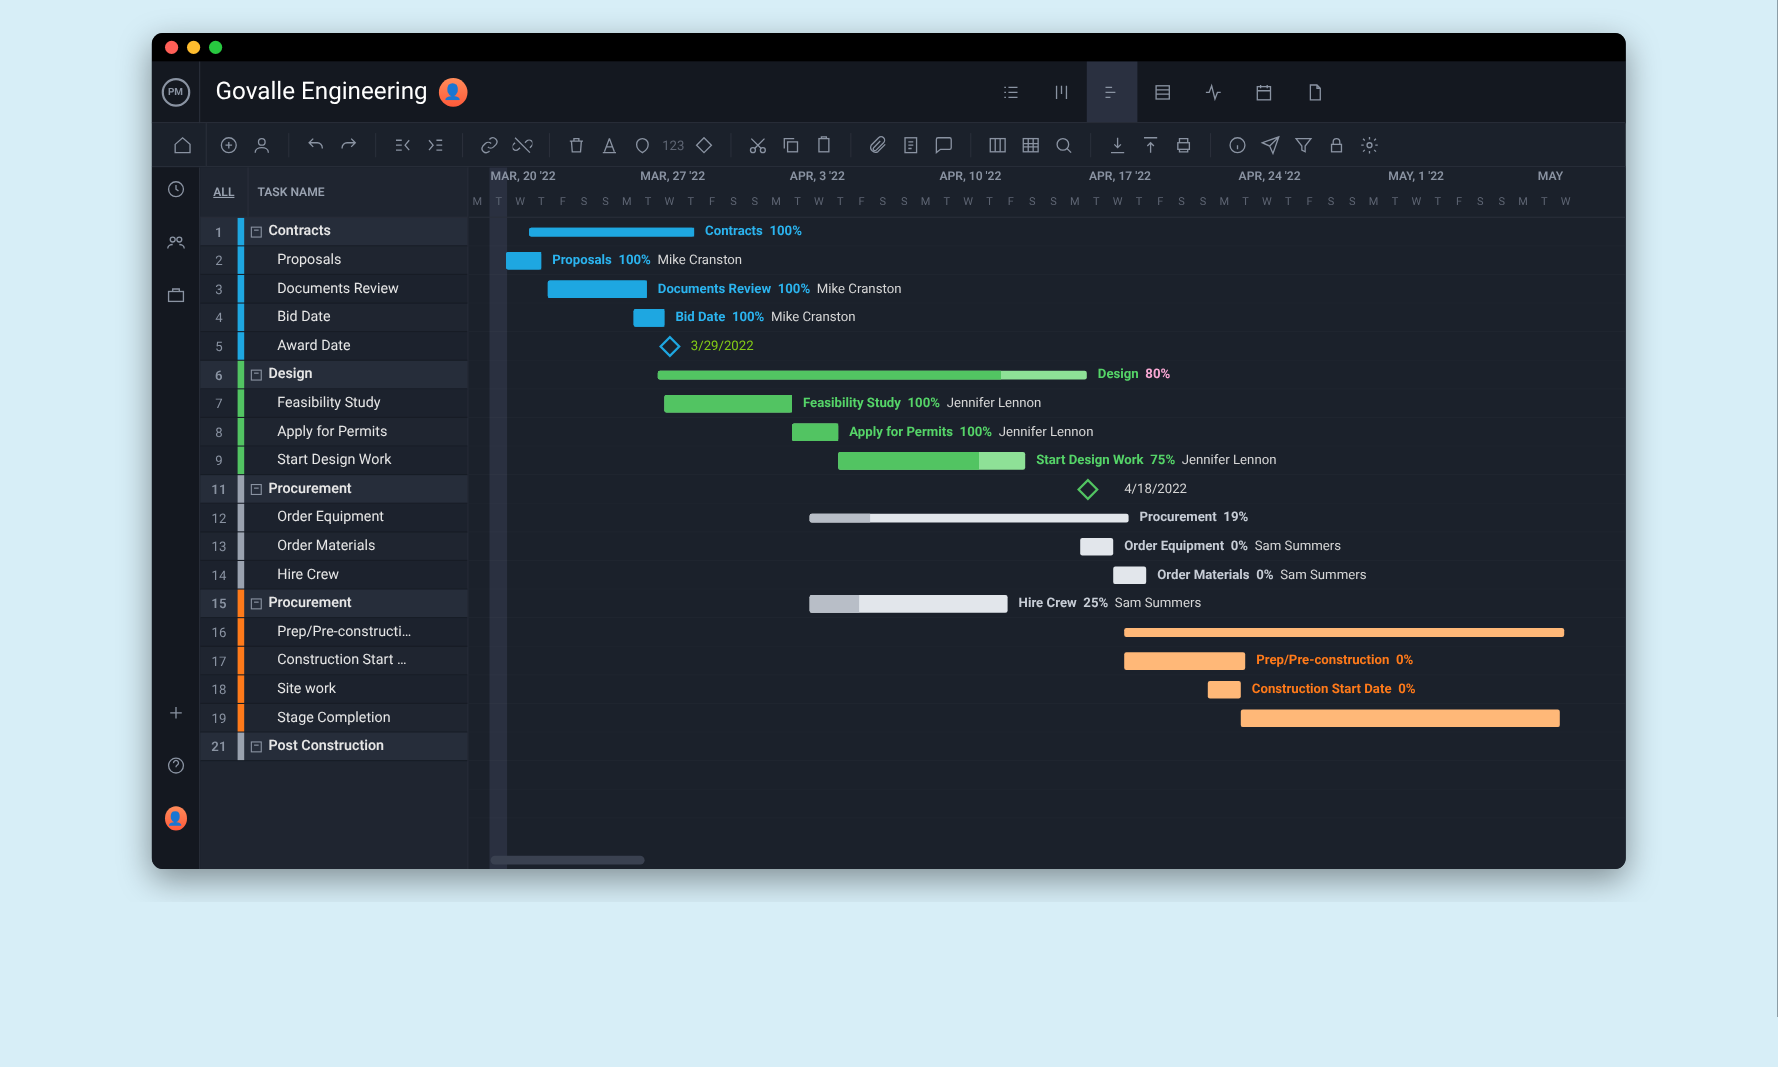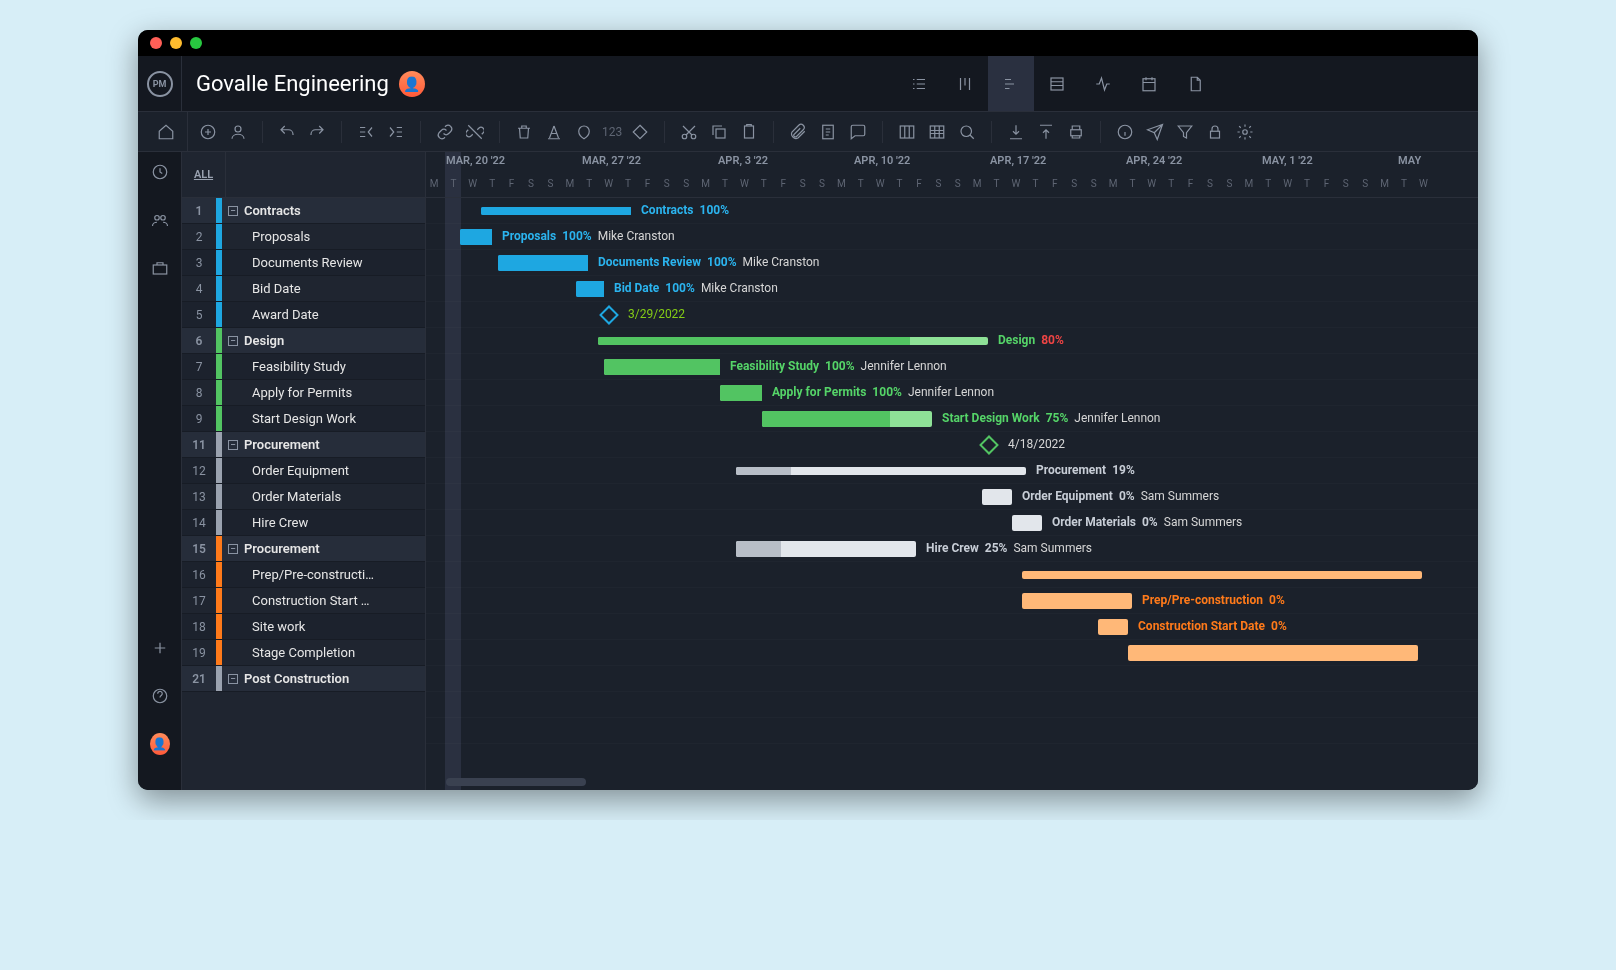--- a/index.html
+++ b/index.html
@@ -347,20 +347,21 @@
         </div>
       <div class="rail-ic">
           <span class="avatar" style="width:22px;height:22px;font-size:12px;">👤</span>
         </div>
       <div style="height:8px"></div>
     </div>
 
     <div class="tasklist">
       <div class="tl-head">
         <div class="col-all">ALL</div>
+        <div class="col-name">TASK NAME</div>
       </div>
       <div class="tl-rows" id="tl-rows">
           <div class="tl-row summary">
             <div class="rn">1</div>
             <div class="stripe" style="background:#1ea7e1"></div>
             <div class="cell">
               <span class="collapse">−</span>
               <span>Contracts</span>
             </div>
           </div>
@@ -624,21 +625,21 @@
             <div class="lbl" style="left: 202px;">
               <span style="color:#84cc16">3/29/2022</span>
             </div>
           </div>
           <div class="g-row">
             <div class="bar summary" style="left: 172px; width: 390px; background: rgb(142, 225, 151);">
               <div class="prog" style="width: 80%; background: rgb(82, 196, 98);"></div>
             </div>
             <div class="lbl" style="left: 572px;">
               <span class="tname" style="color:#55d468">Design</span>
-              <span class="pct" style="color:#ef4444">80%</span>
+              <span class="pct" style="color:#f9a8d4">80%</span>
             </div>
           </div>
           <div class="g-row">
             <div class="bar" style="left: 178px; width: 116px; background: rgb(142, 225, 151);">
               <div class="prog" style="width: 100%; background: rgb(82, 196, 98);"></div>
             </div>
             <div class="lbl" style="left: 304px;">
               <span class="tname" style="color:#55d468">Feasibility Study</span>
               <span class="pct" style="color:#55d468">100%</span>
               <span class="assignee">Jennifer Lennon</span>
@@ -659,21 +660,21 @@
               <div class="prog" style="width: 75%; background: rgb(82, 196, 98);"></div>
             </div>
             <div class="lbl" style="left: 516px;">
               <span class="tname" style="color:#55d468">Start Design Work</span>
               <span class="pct" style="color:#55d468">75%</span>
               <span class="assignee">Jennifer Lennon</span>
             </div>
           </div>
           <div class="g-row">
             <div class="milestone" style="left: 556px; border-color: rgb(82, 196, 98); background: transparent;"></div>
-            <div class="lbl" style="left: 582px;">
+            <div class="lbl" style="left: 596px;">
               <span style="color:#d6d6d6">4/18/2022</span>
             </div>
           </div>
           <div class="g-row">
             <div class="bar summary" style="left: 310px; width: 290px; background: rgb(226, 230, 235);">
               <div class="prog" style="width: 19%; background: rgb(184, 190, 199);"></div>
             </div>
             <div class="lbl" style="left: 610px;">
               <span class="tname" style="color:#c7cdd6">Procurement</span>
               <span class="pct" style="color:#c7cdd6">19%</span>

